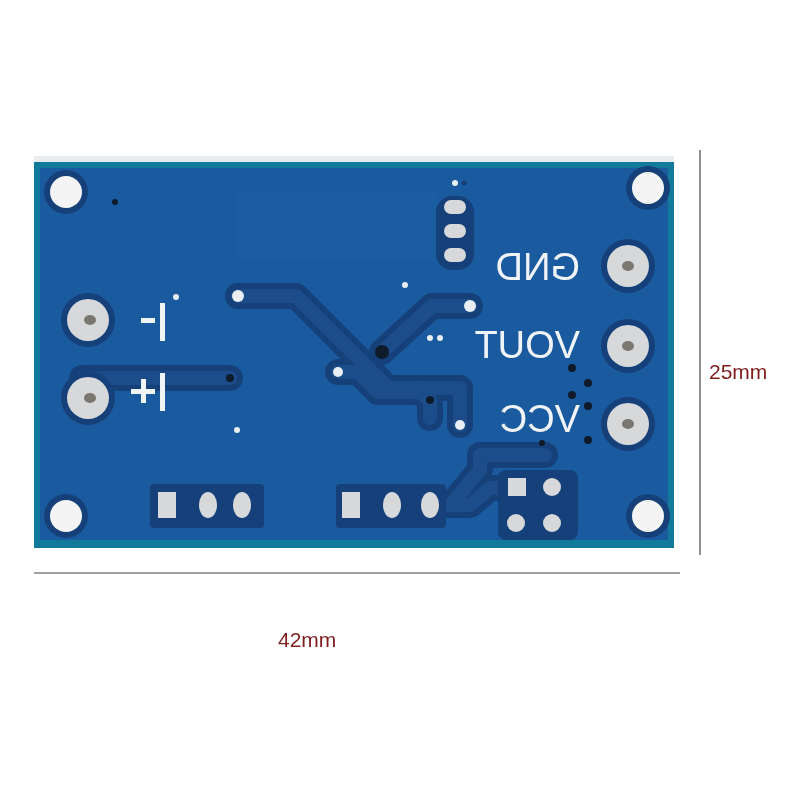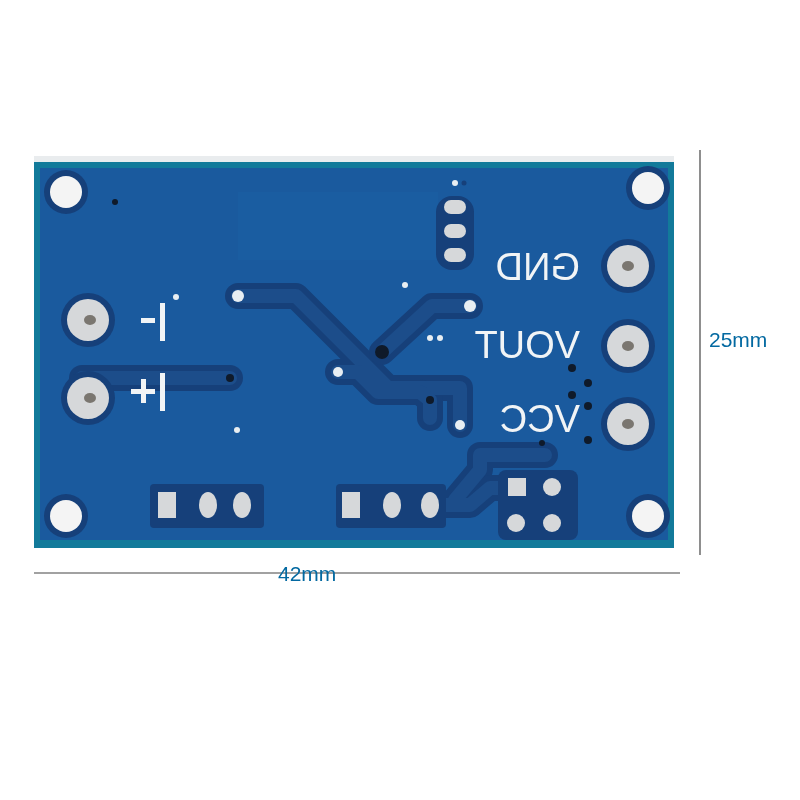--- a/index.html
+++ b/index.html
@@ -1,19 +1,19 @@
 <!DOCTYPE html>
 <html><head>
 <meta charset="utf-8">
 <style>
   html, body { margin:0; padding:0; background:#ffffff; }
   body { width:800px; height:800px; position:relative; overflow:hidden; font-family:"Liberation Sans", sans-serif; }
   .scene { position:absolute; left:0; top:0; width:800px; height:800px; }
-  .dim-label { position:absolute; font-family:"Liberation Sans", sans-serif; font-size:21px; color:#0369a1; }
-  .dim-h { left:278px; top:562px; }
+  .dim-label { position:absolute; font-family:"Liberation Sans", sans-serif; font-size:21px; color:#7f1d1d;margin-top:32px; }
+  .dim-h { left:278px; top:596px; }
   .dim-v { left:709px; top:328px; }
   .silk { font-family:"Liberation Sans", sans-serif; fill:#f1f4f6; }
 </style>
 </head>
 <body>
 
 <div class="scene">
   <svg width="800" height="800" viewBox="0 0 800 800">
 
     <rect x="34" y="160" width="640" height="388" fill="#127a9a"></rect>

